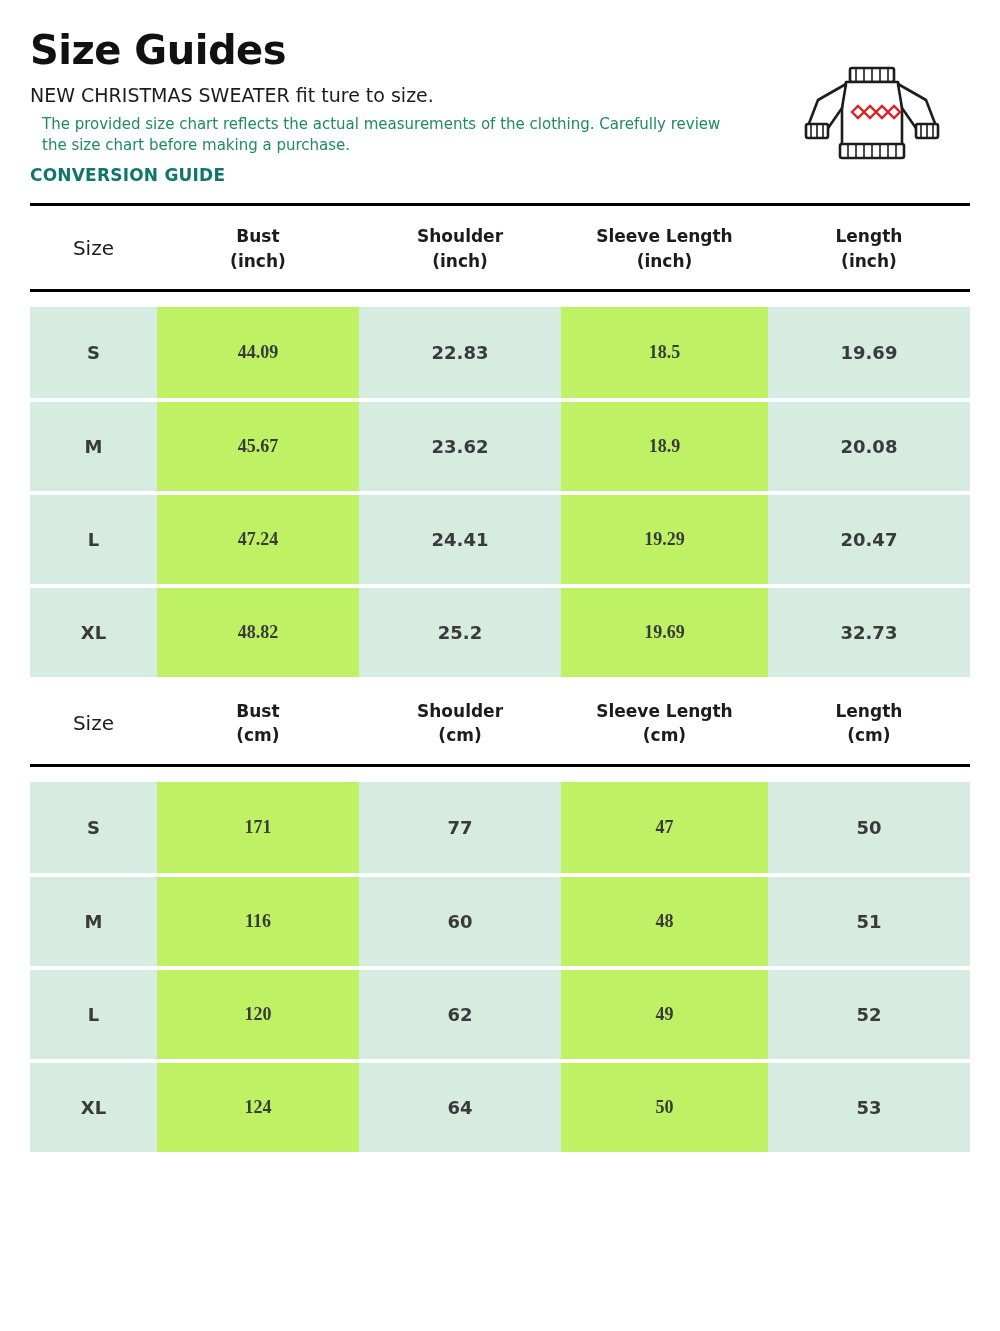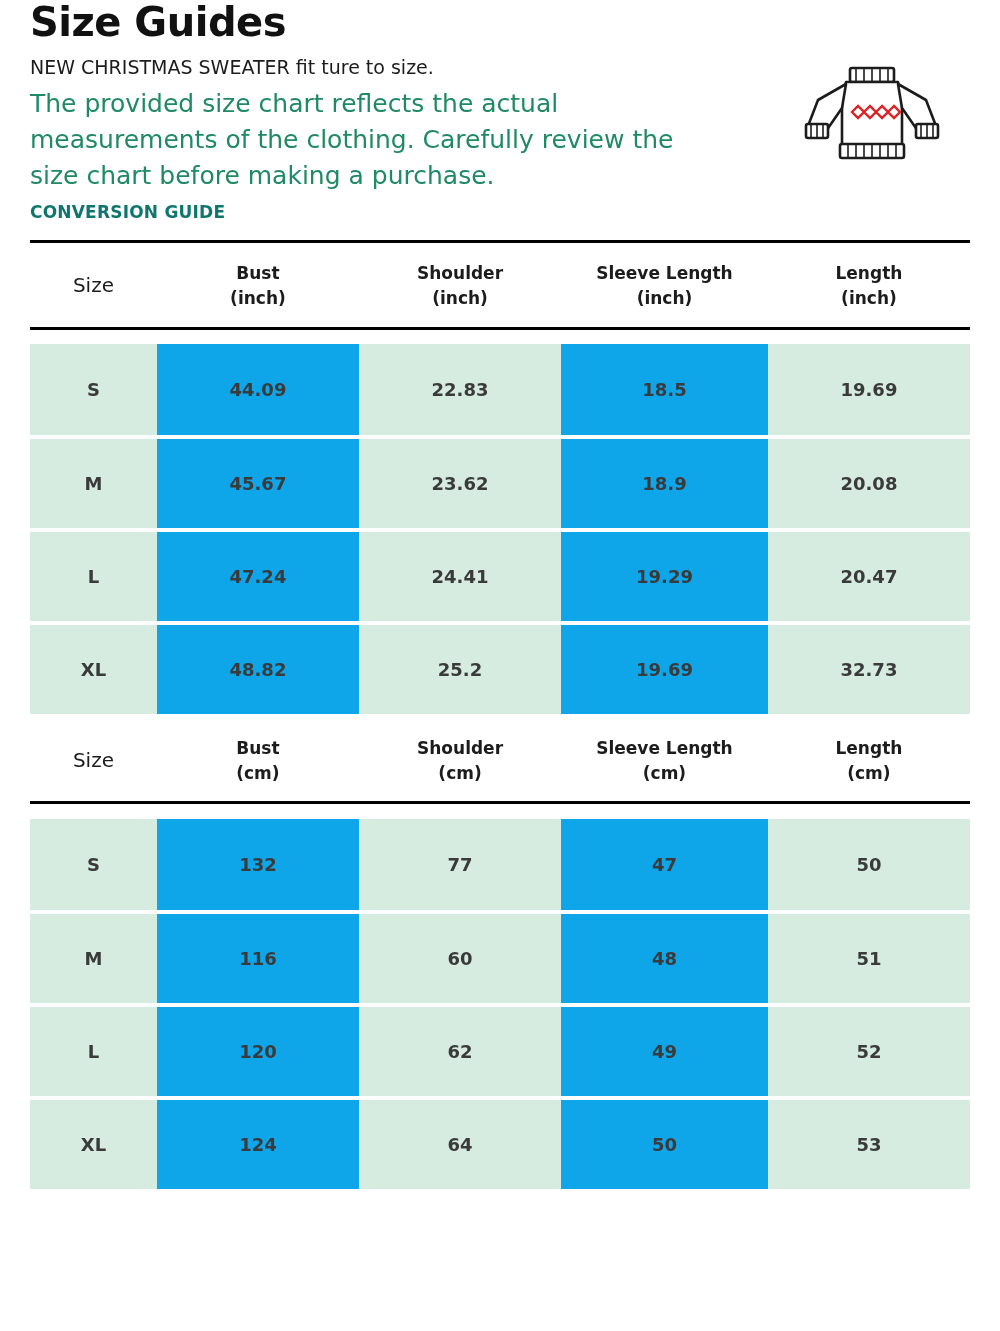--- a/index.html
+++ b/index.html
@@ -19,41 +19,42 @@
   .page {
     width: 1000px;
     height: 1331px;
     padding: 0 30px;
     position: relative;
   }
 
   
   .header {
     position: relative;
+    padding-top: 28px;
   }
   .title {
     font-size: 40px;
     font-weight: bold;
     letter-spacing: -0.5px;
     margin: 0 0 10px 0;
     color: #111111;
     line-height: 1.1;
   }
   .subtitle {
     font-size: 19px;
     color: #1c1c1c;
     line-height: 1.45;
     margin: 0 0 4px 0;
   }
   .green-note {
-    font-size: 25px;
+    font-size: 15px;
     color: #1f8a63;
     line-height: 1.45;
     max-width: 690px;
-    margin: 0 0 6px 0;
+    margin: 0 0 6px 12px;
   }
   .conversion-guide {
     font-size: 17px;
     font-weight: bold;
     color: #0f766e;
     margin-top: 8px;
     letter-spacing: 0.2px;
   }
 
   .sweater-icon {
@@ -98,21 +99,21 @@
 
   td {
     font-size: 18px;
     text-align: center;
     height: 93px;
     color: #3a3a3a;
     font-weight: bold;
     border-bottom: 4px solid #ffffff;
   }
   td.light { background: #d6ece0; }
-  td.dark  { background: #0ea5e9; }
+  td.dark  { background: #bef264; font-family: Liberation Serif, serif; }
   td.size  { background: #d6ece0; font-weight: bold; color: #3a3a3a; }
 
   .gap-row td {
     height: 16px;
     background: #ffffff;
     border: none;
   }
 </style>
 </head>
 <body>
@@ -264,21 +265,21 @@
           <span class="unit">(cm)</span>
         </th>
       </tr>
     </thead>
     <tbody>
       <tr class="gap-row">
           <td colspan="5"></td>
         </tr>
       <tr>
         <td class="size">S</td>
-        <td class="dark">132</td>
+        <td class="dark">171</td>
         <td class="light">77</td>
         <td class="dark">47</td>
         <td class="light">50</td>
       </tr>
       <tr>
         <td class="size">M</td>
         <td class="dark">116</td>
         <td class="light">60</td>
         <td class="dark">48</td>
         <td class="light">51</td>

